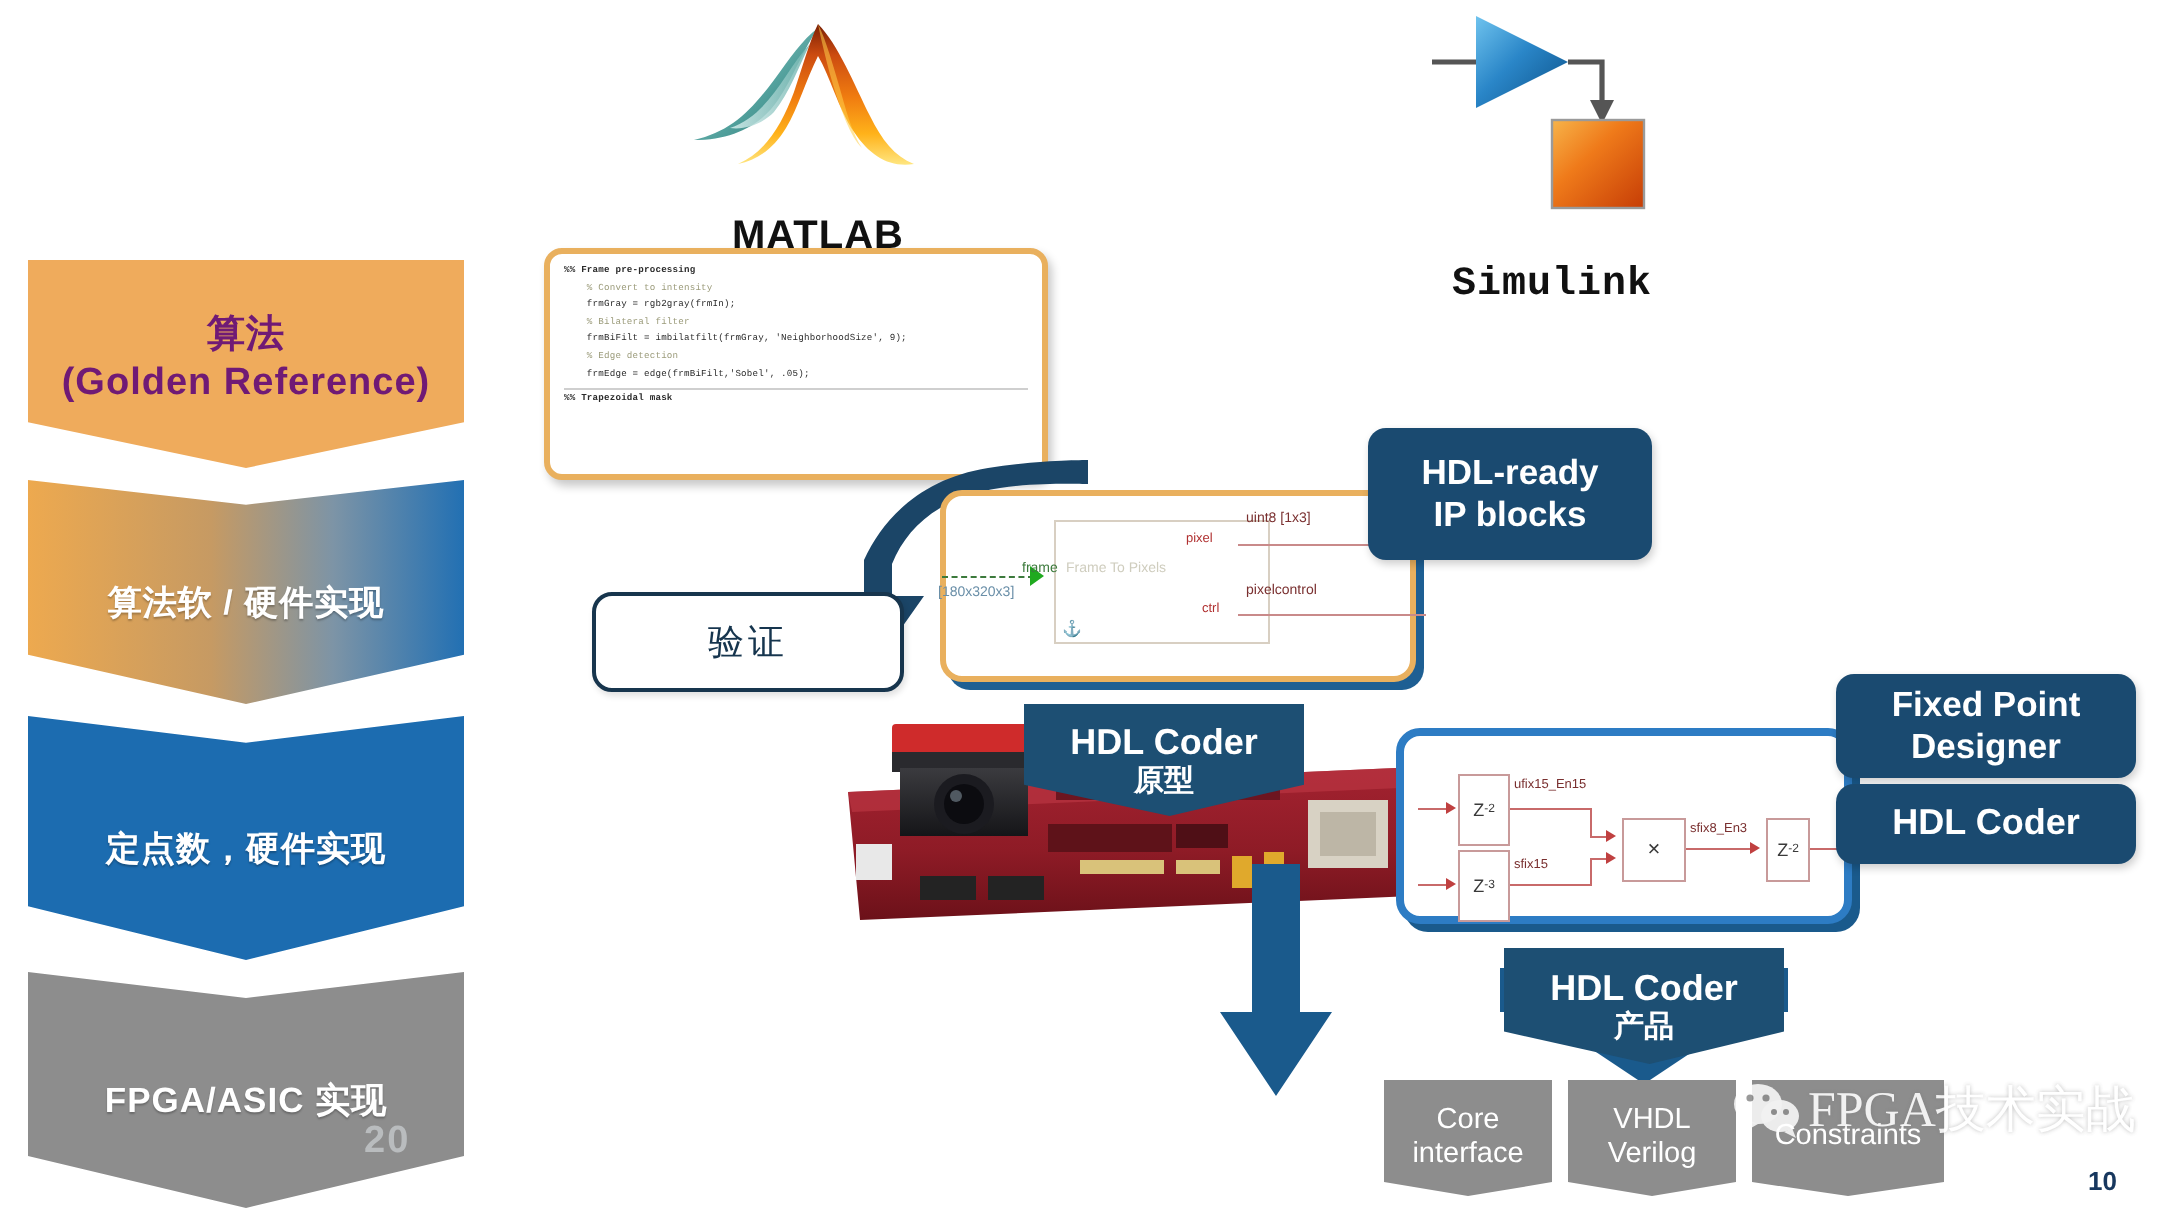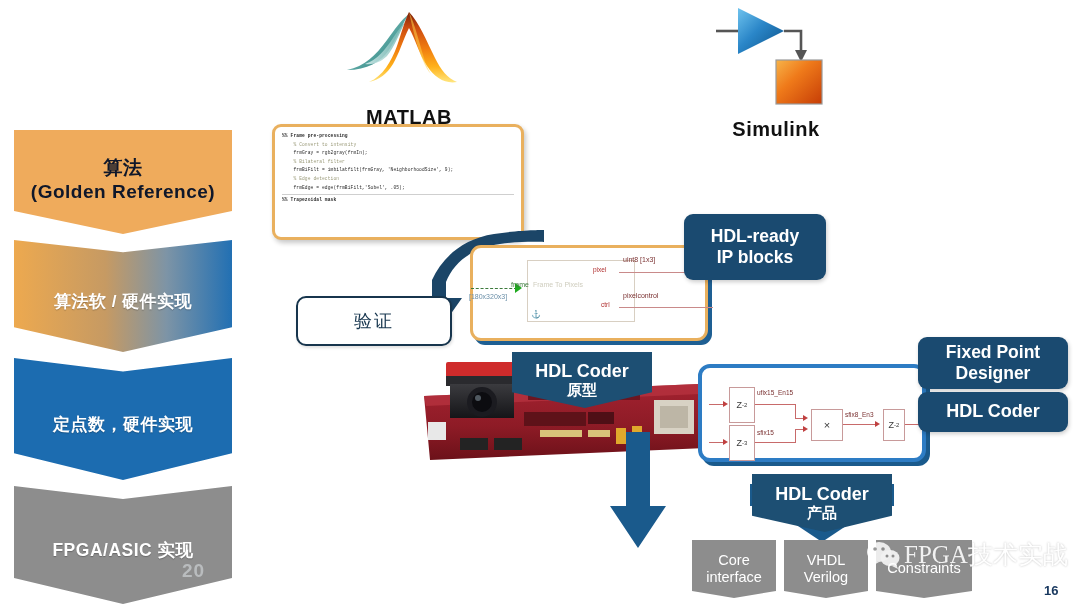--- a/index.html
+++ b/index.html
@@ -21,38 +21,38 @@
     justify-content: center;
     text-align: center;
     clip-path: polygon(0 0, 50% 11%, 100% 0, 100% 78%, 50% 100%, 0 78%);
     margin-bottom: 6px;
   }
   .chev-1 { height: 104px; background: #efab5c; clip-path: polygon(0 0, 100% 0, 100% 78%, 50% 100%, 0 78%); }
   .chev-2 { height: 112px; background: linear-gradient(90deg, #eda94f 0%, #c69a63 42%, #7d94a6 70%, #2270b3 100%); }
   .chev-3 { height: 122px; background: #1c6cb0; }
   .chev-4 { height: 118px; background: #8d8d8d; }
   .chev-label { padding: 0 8px; line-height: 1.25; letter-spacing: .5px; }
-  .chev-1 .chev-label { color: #0f172a; font-size: 19px; font-weight: bold; margin-top: -4px; }
+  .chev-1 .chev-label { color: #701a75; font-size: 19px; font-weight: bold; margin-top: -4px; }
   .chev-2 .chev-label, .chev-3 .chev-label, .chev-4 .chev-label {
     color: #ffffff; font-size: 17px; font-weight: bold; margin-top: 12px;
     text-shadow: 0 1px 1px rgba(0,0,0,.25);
   }
   .chev-4 .chev-label { font-size: 17.5px; }
   .faint-num {
     position: absolute; left: 182px; top: 560px;
     font-size: 19px; font-weight: bold; color: #b9bcbe; letter-spacing: 1px;
   }
 
   
   .matlab-wrap { position: absolute; left: 339px; top: 4px; width: 140px; text-align: center; }
   .matlab-title { font-size: 20px; font-weight: bold; color: #111; margin-top: 2px; letter-spacing: .5px; }
 
   
   .simulink-wrap { position: absolute; left: 706px; top: 6px; width: 140px; text-align: center; }
-  .simulink-title { font-size: 20px; font-weight: bold; color: #111; margin-top: 4px; letter-spacing: .5px; }
+  .simulink-title { font-size: 20px; font-weight: bold; color: #111; margin-top: 16px; letter-spacing: .5px; font-family: Liberation Mono, monospace; }
 
   
   .code-window {
     position: absolute; left: 272px; top: 124px; width: 252px; height: 116px;
     background: #ffffff;
     border: 3px solid #e9b05e;
     border-radius: 9px;
     box-shadow: 2px 3px 5px rgba(0,0,0,.22);
     overflow: hidden;
     padding: 5px 7px;
@@ -482,15 +482,15 @@
       <circle cx="9" cy="9" r="1.8" fill="#8d8d8d"></circle>
       <circle cx="17" cy="9" r="1.8" fill="#8d8d8d"></circle>
       <ellipse cx="24" cy="18" rx="9.5" ry="8" fill="#ffffff" opacity=".95"></ellipse>
       <polygon points="30,24 32,29 26,26" fill="#ffffff" opacity=".95"></polygon>
       <circle cx="21" cy="16" r="1.5" fill="#8d8d8d"></circle>
       <circle cx="27" cy="16" r="1.5" fill="#8d8d8d"></circle>
     </svg>
     <div class="wm-text">FPGA技术实战</div>
   </div>
 
-  <div class="page-num">16</div>
+  <div class="page-num">10</div>
 
 </div>
 
 </body></html>

